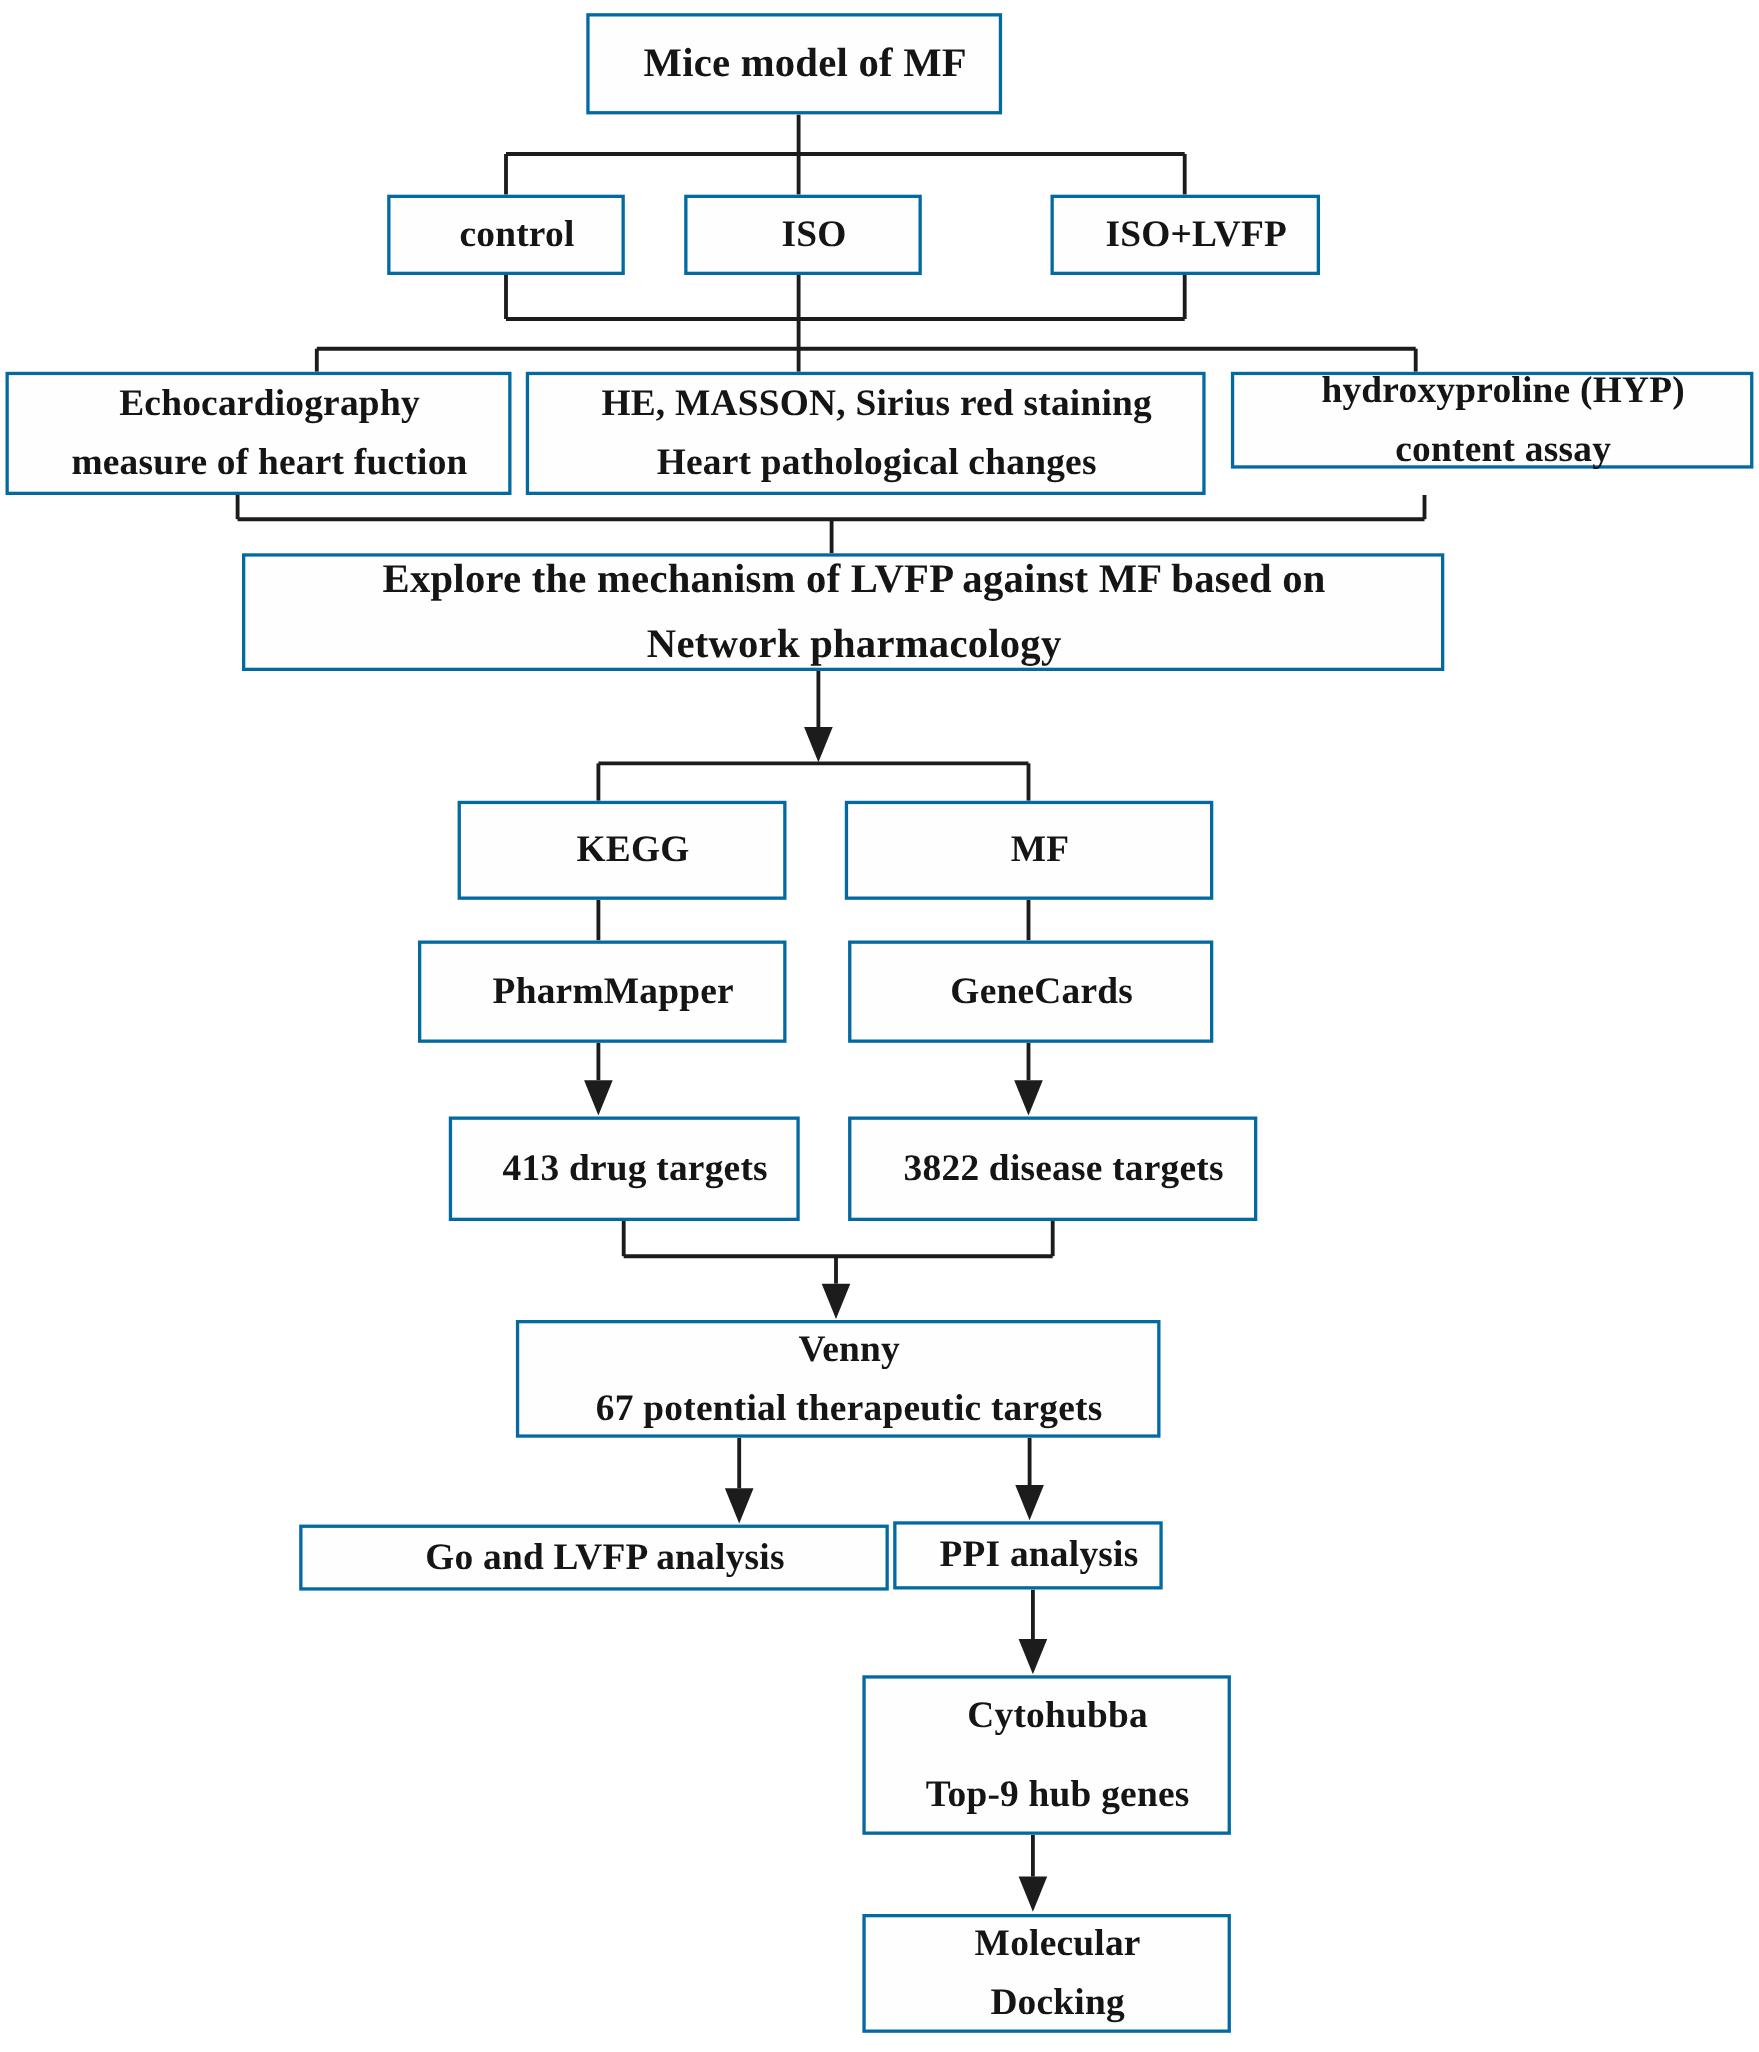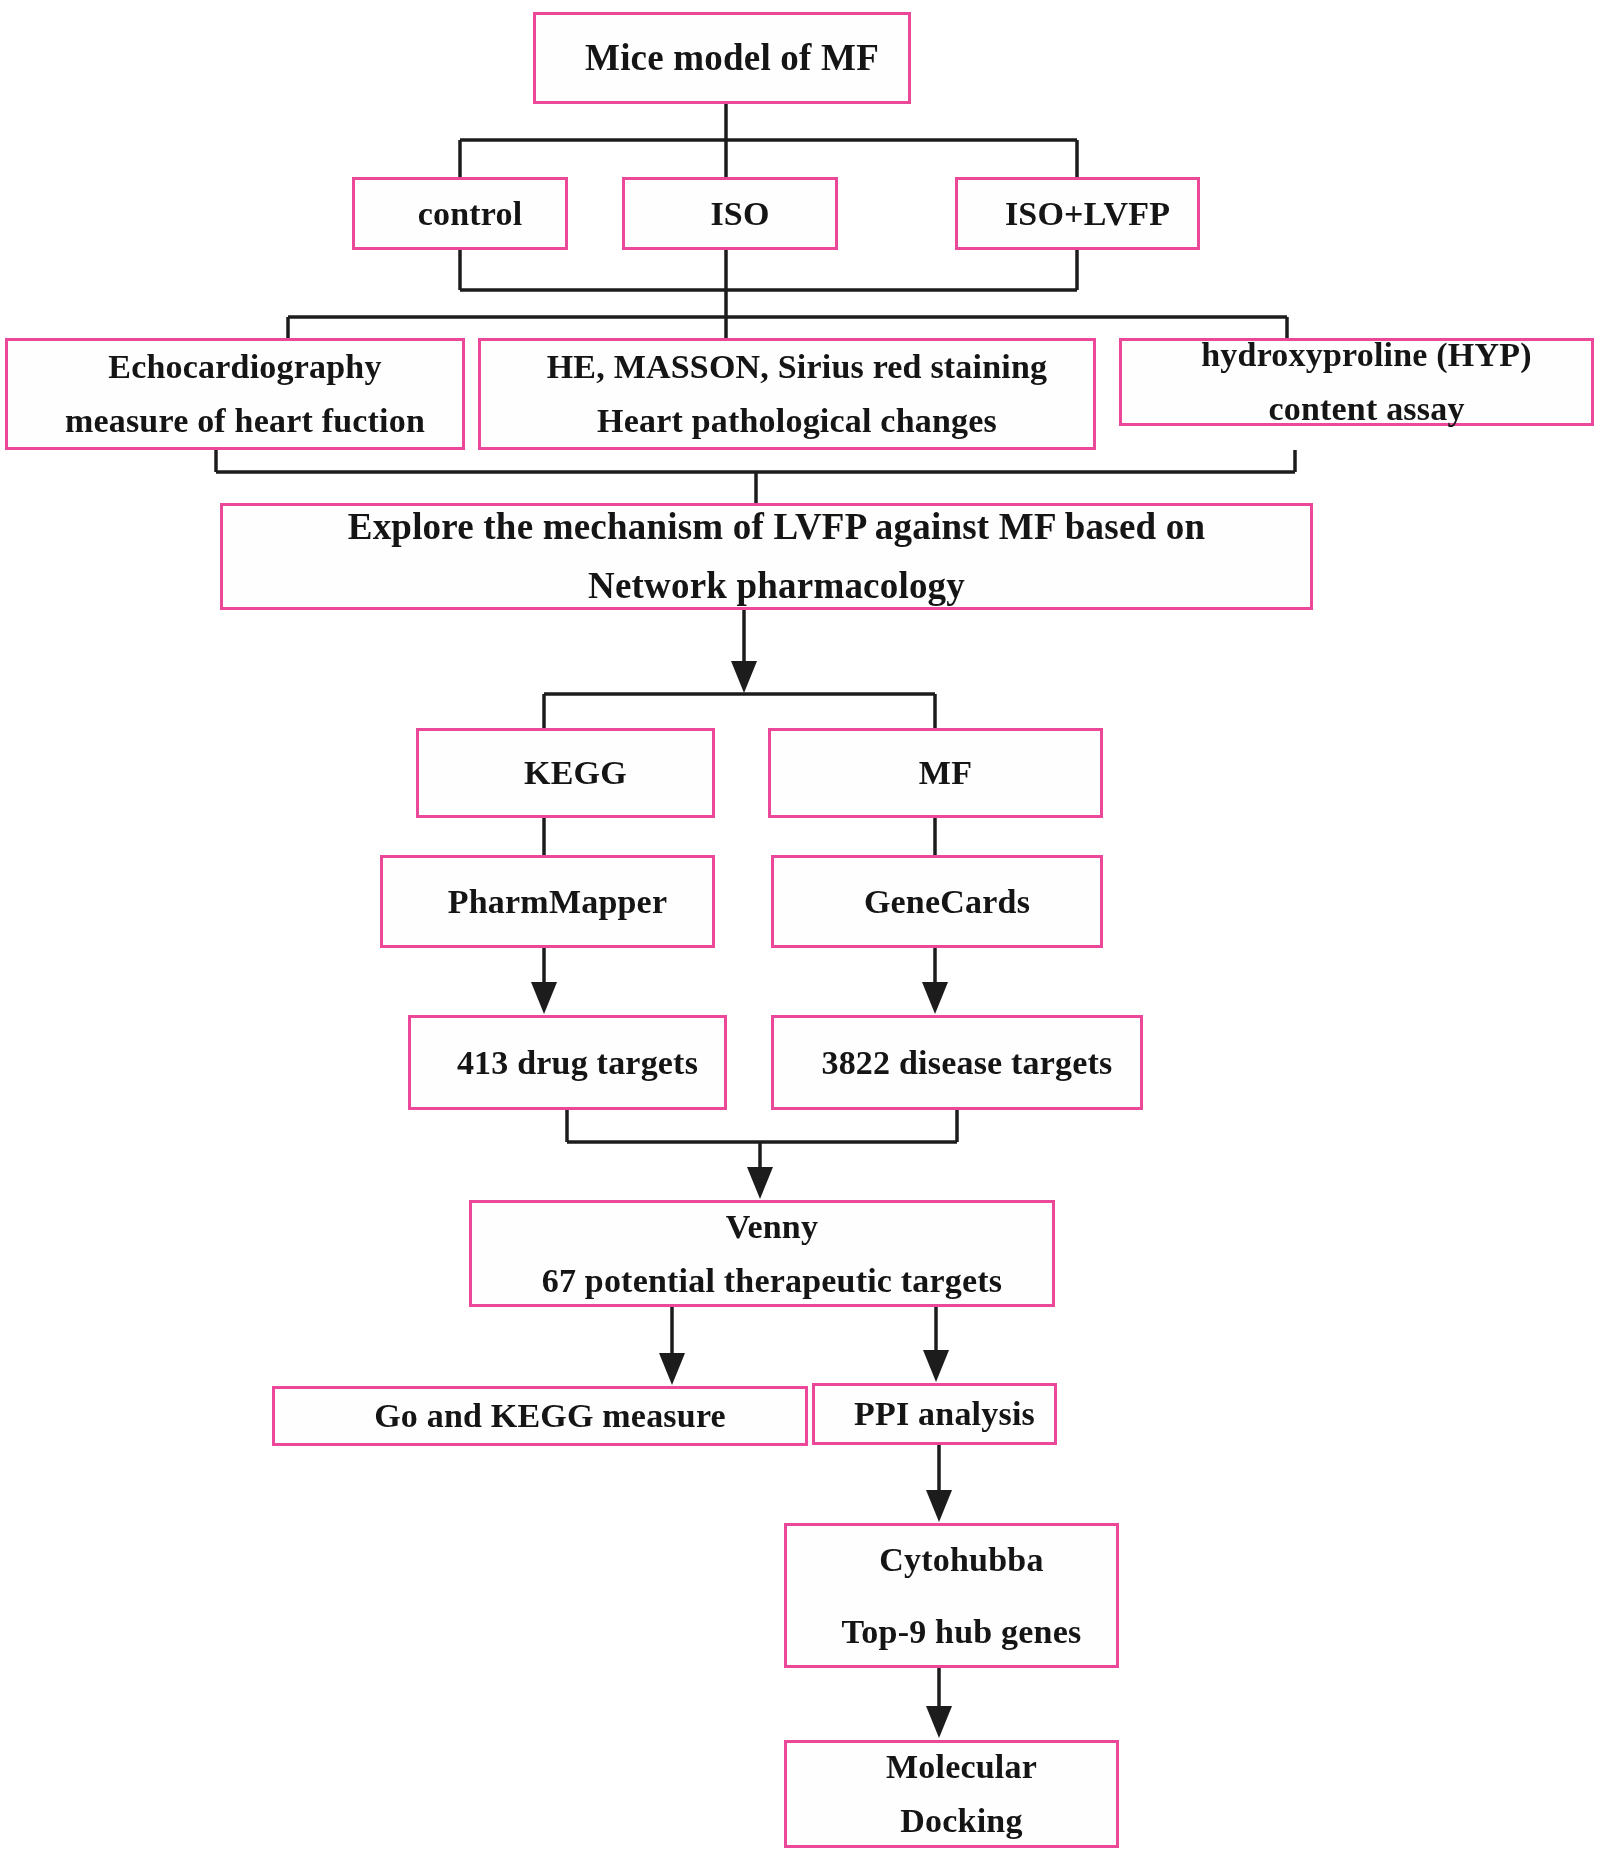--- a/index.html
+++ b/index.html
@@ -20,21 +20,21 @@
     left: 0;
     top: 0;
     width: 1599px;
     height: 1865px;
     z-index: 1;
   }
   .node {
     position: absolute;
     z-index: 2;
     box-sizing: border-box;
-    border: 3px solid #ec4899;
+    border: 3px solid #0369a1;
     background: #fefefe;
     display: flex;
     align-items: center;
     justify-content: center;
     text-align: center;
     padding-left: 20px;
   }
   .lbl {
     display: block;
     white-space: pre-line;
@@ -190,21 +190,21 @@
   <div class="node" style="left:771px;top:1015px;width:372px;height:95px">
     <span class="lbl">3822 disease targets</span>
   </div>
 
   <div class="node" style="left:469px;top:1200px;width:586px;height:107px">
     <span class="lbl">Venny
 67 potential therapeutic targets</span>
   </div>
 
   <div class="node" style="left:272px;top:1386px;width:536px;height:60px">
-    <span class="lbl">Go and KEGG measure</span>
+    <span class="lbl">Go and LVFP analysis</span>
   </div>
 
   <div class="node" style="left:812px;top:1383px;width:245px;height:62px">
     <span class="lbl">PPI analysis</span>
   </div>
 
   <div class="node" style="left:784px;top:1523px;width:335px;height:145px">
     <span class="lbl spread">Cytohubba
 Top-9 hub genes</span>
   </div>

